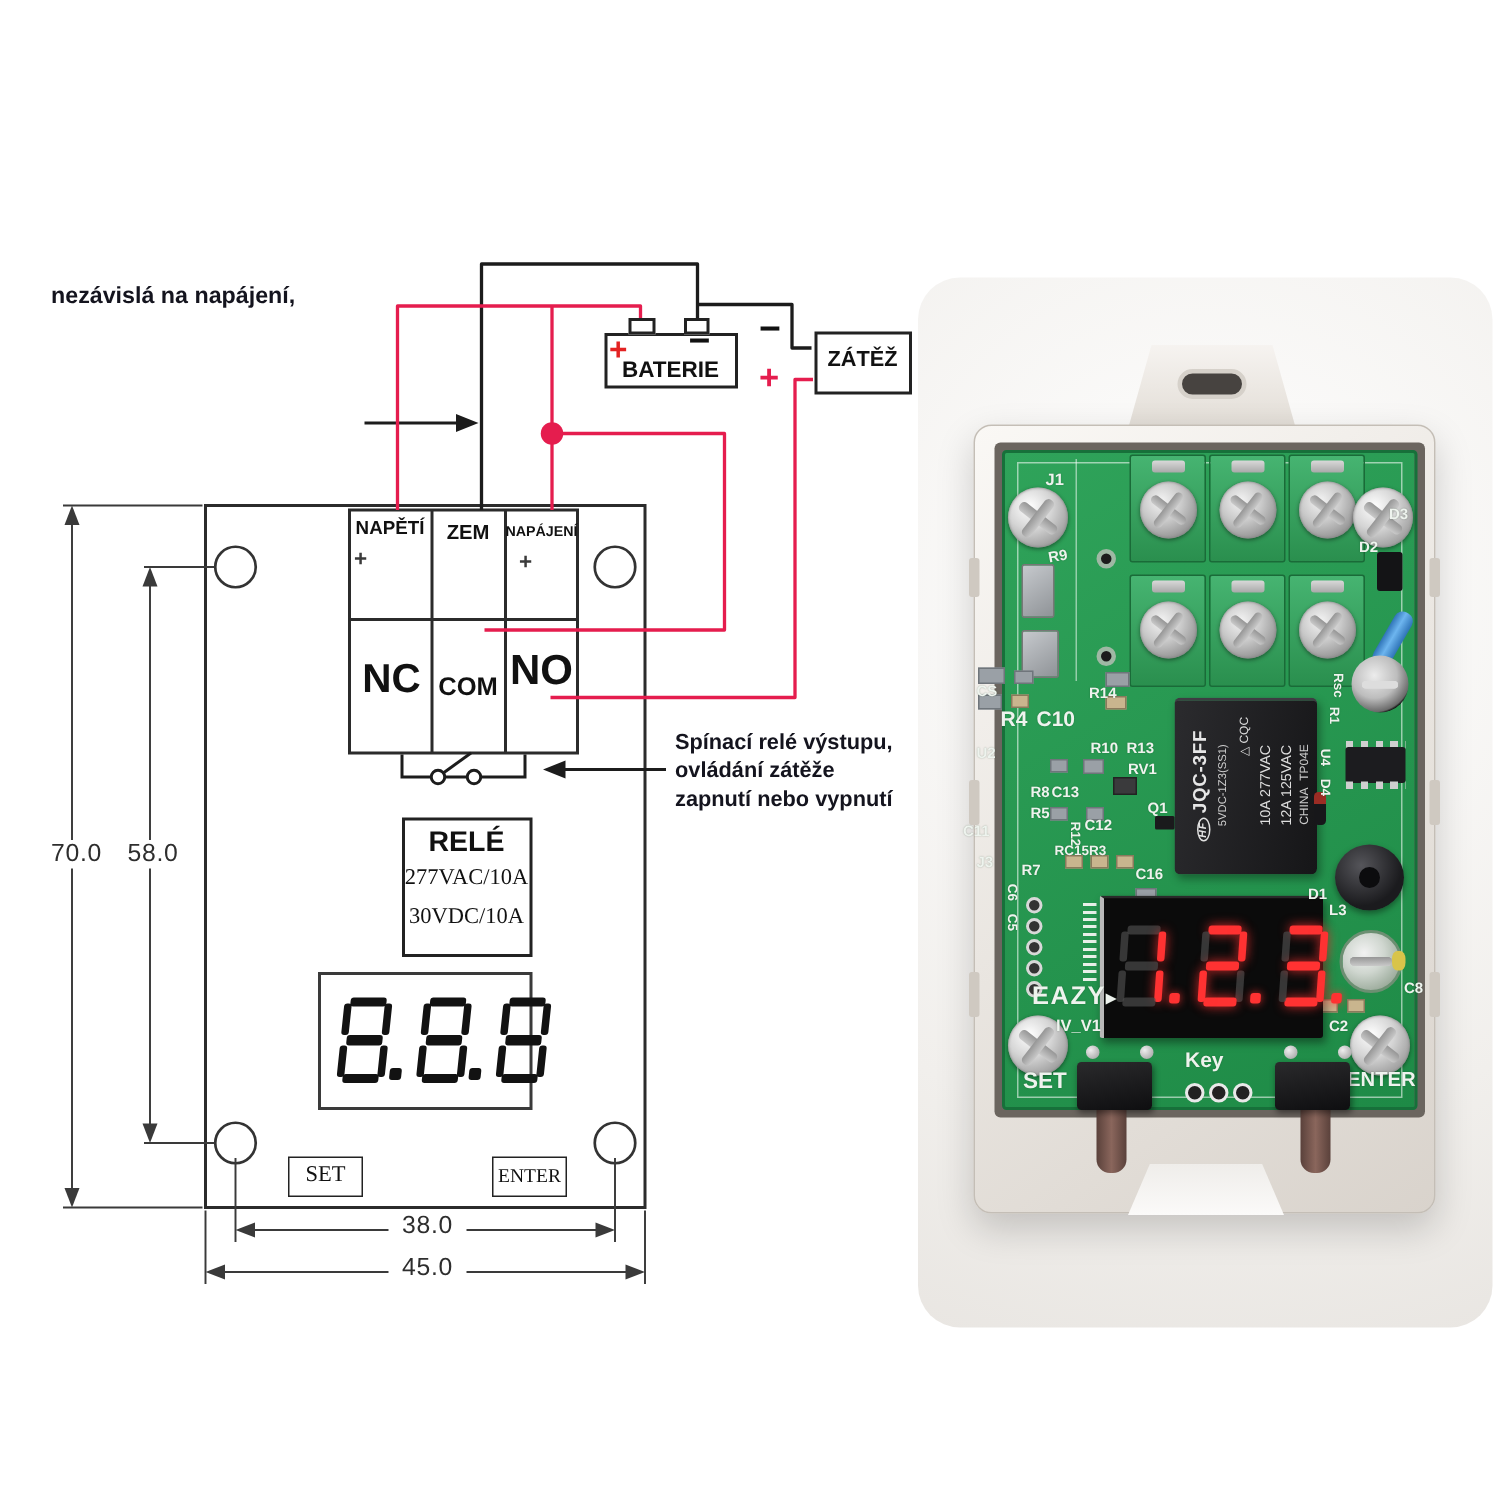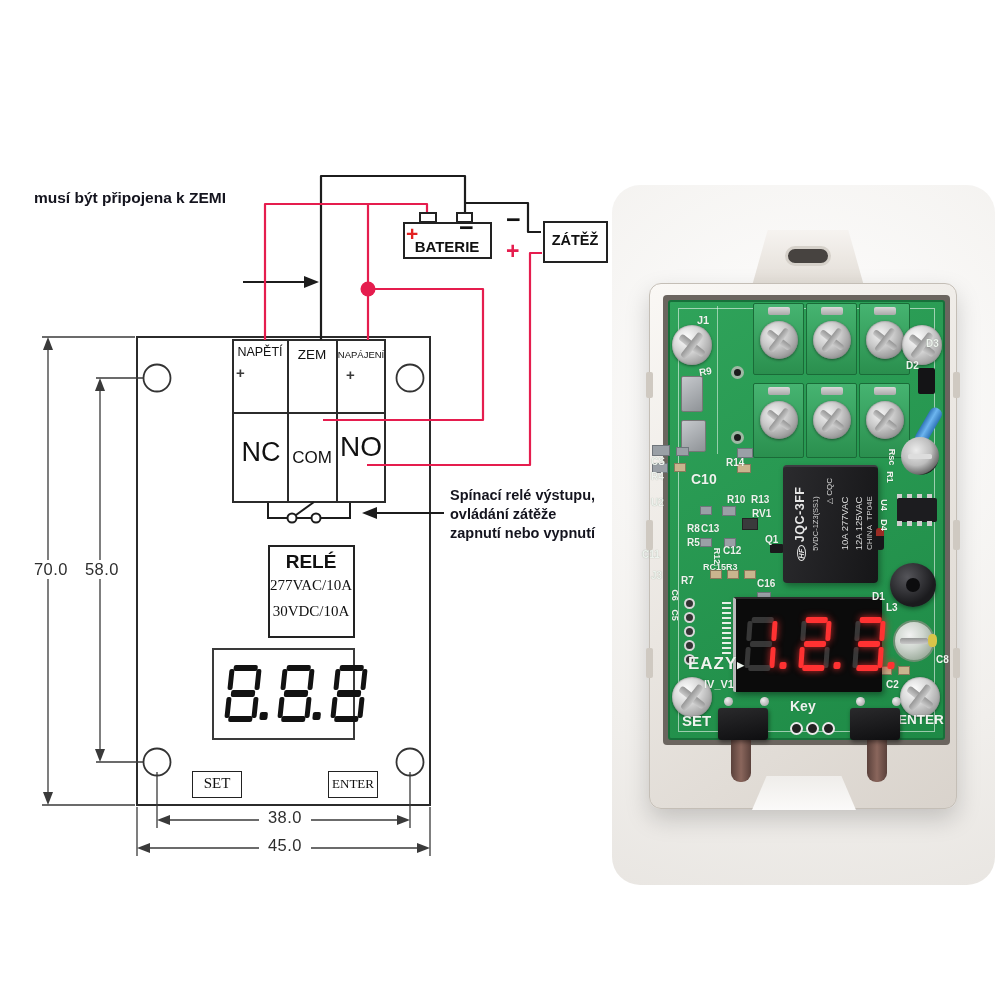--- a/index.html
+++ b/index.html
@@ -8,21 +8,21 @@
   .abs{position:absolute;}
   .layer-svg{position:absolute;left:0;top:0;z-index:50;pointer-events:none;}
   .lbl{position:absolute;z-index:60;}
   
   .sbox{position:absolute;border:2px solid #222;background:#fff;box-sizing:border-box;z-index:10;}
   .note{position:absolute;z-index:60;font-weight:bold;color:#14141e;line-height:20px;font-size:15.5px;}
   .note2{font-size:14.5px;line-height:19px;}
   .dimnum{position:absolute;z-index:60;background:#fff;color:#2e2e2e;font-size:16.5px;
           letter-spacing:.5px;text-align:center;padding:0 2px;}
   .serif{font-family:"Liberation Serif","DejaVu Serif",serif;}
-  .tlabel{position:absolute;z-index:60;font-weight:normal;color:#111;white-space:nowrap;transform:translateX(-50%);}
+  .tlabel{position:absolute;z-index:60;font-weight:bold;color:#111;white-space:nowrap;transform:translateX(-50%);}
   .plusmark{position:absolute;z-index:60;color:#3a3a3a;font-size:15px;font-weight:bold;}
   
   .sdigit{position:relative;width:var(--dw);height:var(--dh);flex:none;}
   .seg{position:absolute;border-radius:2px;background:var(--lit);}
   .seg-a{left:13%;top:0;width:74%;height:11%;}
   .seg-g{left:13%;top:44.5%;width:74%;height:11%;}
   .seg-d{left:13%;bottom:0;width:74%;height:11%;}
   .seg-f{left:0;top:6.5%;width:16%;height:38%;}
   .seg-b{right:0;top:6.5%;width:16%;height:38%;}
   .seg-e{left:0;bottom:6.5%;width:16%;height:38%;}
@@ -48,21 +48,21 @@
   .tscrew{background:radial-gradient(circle at 38% 34%,#f4f4f4,#c9c9c9 40%,#9a9a9a 72%,#7f7f7f);}
   .tcell{position:absolute;background:linear-gradient(#46b471,#2a8f4e);border:1px solid #1a6b38;border-radius:2px;}
   .clamp{position:absolute;background:linear-gradient(#d9d9d9,#a9a9a9);border-radius:2px;}
 </style>
 </head>
 <body>
 
 <div class="page">
 
   <div class="note" style="left:34px;top:188px;">
-      <div>musí být připojena k ZEMI</div>
+      <div>nezávislá na napájení,</div>
     </div>
   <div class="note note2" style="left:450px;top:486px;">
       <div>Spínací relé výstupu,</div>
       <div>ovládání zátěže</div>
       <div>zapnutí nebo vypnutí</div>
     </div>
 
   <div class="sbox" style="left:403px;top:222px;width:89px;height:37px;"></div>
   <div class="sbox" style="left:419px;top:212px;width:18px;height:11px;"></div>
   <div class="sbox" style="left:456px;top:212px;width:17px;height:11px;"></div>
@@ -388,21 +388,21 @@
           <div class="seg seg-f off"></div>
           <div class="seg seg-g on"></div>
         </div>
         <div class="dp on"></div>
       </div>
 
     <div class="abs" style="left:0;top:0;z-index:62;">
         <span class="silk" style="left: 697px; top: 314px; font-size: 11px;">J1</span>
         <span class="silk" style="left: 699px; top: 366px; font-size: 10px; transform: rotate(-10deg);">R9</span>
         <span class="silk" style="left: 651px; top: 456px; font-size: 10px;">CS</span>
-        <span class="silk" style="left: 651px; top: 471px; font-size: 10px;">R4</span>
+        <span class="silk" style="left: 651px; top: 471px; font-size: 14px; padding-left: 16px;">R4</span>
         <span class="silk" style="left: 726px; top: 457px; font-size: 10px;">R14</span>
         <span class="silk" style="left: 691px; top: 471px; font-size: 14px;">C10</span>
         <span class="silk" style="left: 651px; top: 497px; font-size: 10px;">U2</span>
         <span class="silk" style="left: 727px; top: 494px; font-size: 10px;">R10</span>
         <span class="silk" style="left: 751px; top: 494px; font-size: 10px;">R13</span>
         <span class="silk" style="left: 752px; top: 508px; font-size: 10px;">RV1</span>
         <span class="silk" style="left: 687px; top: 523px; font-size: 10px;">R8</span>
         <span class="silk" style="left: 701px; top: 523px; font-size: 10px;">C13</span>
         <span class="silk" style="left: 687px; top: 537px; font-size: 10px;">R5</span>
         <span class="silk" style="left: 642px; top: 549px; font-size: 10px;">C11</span>

